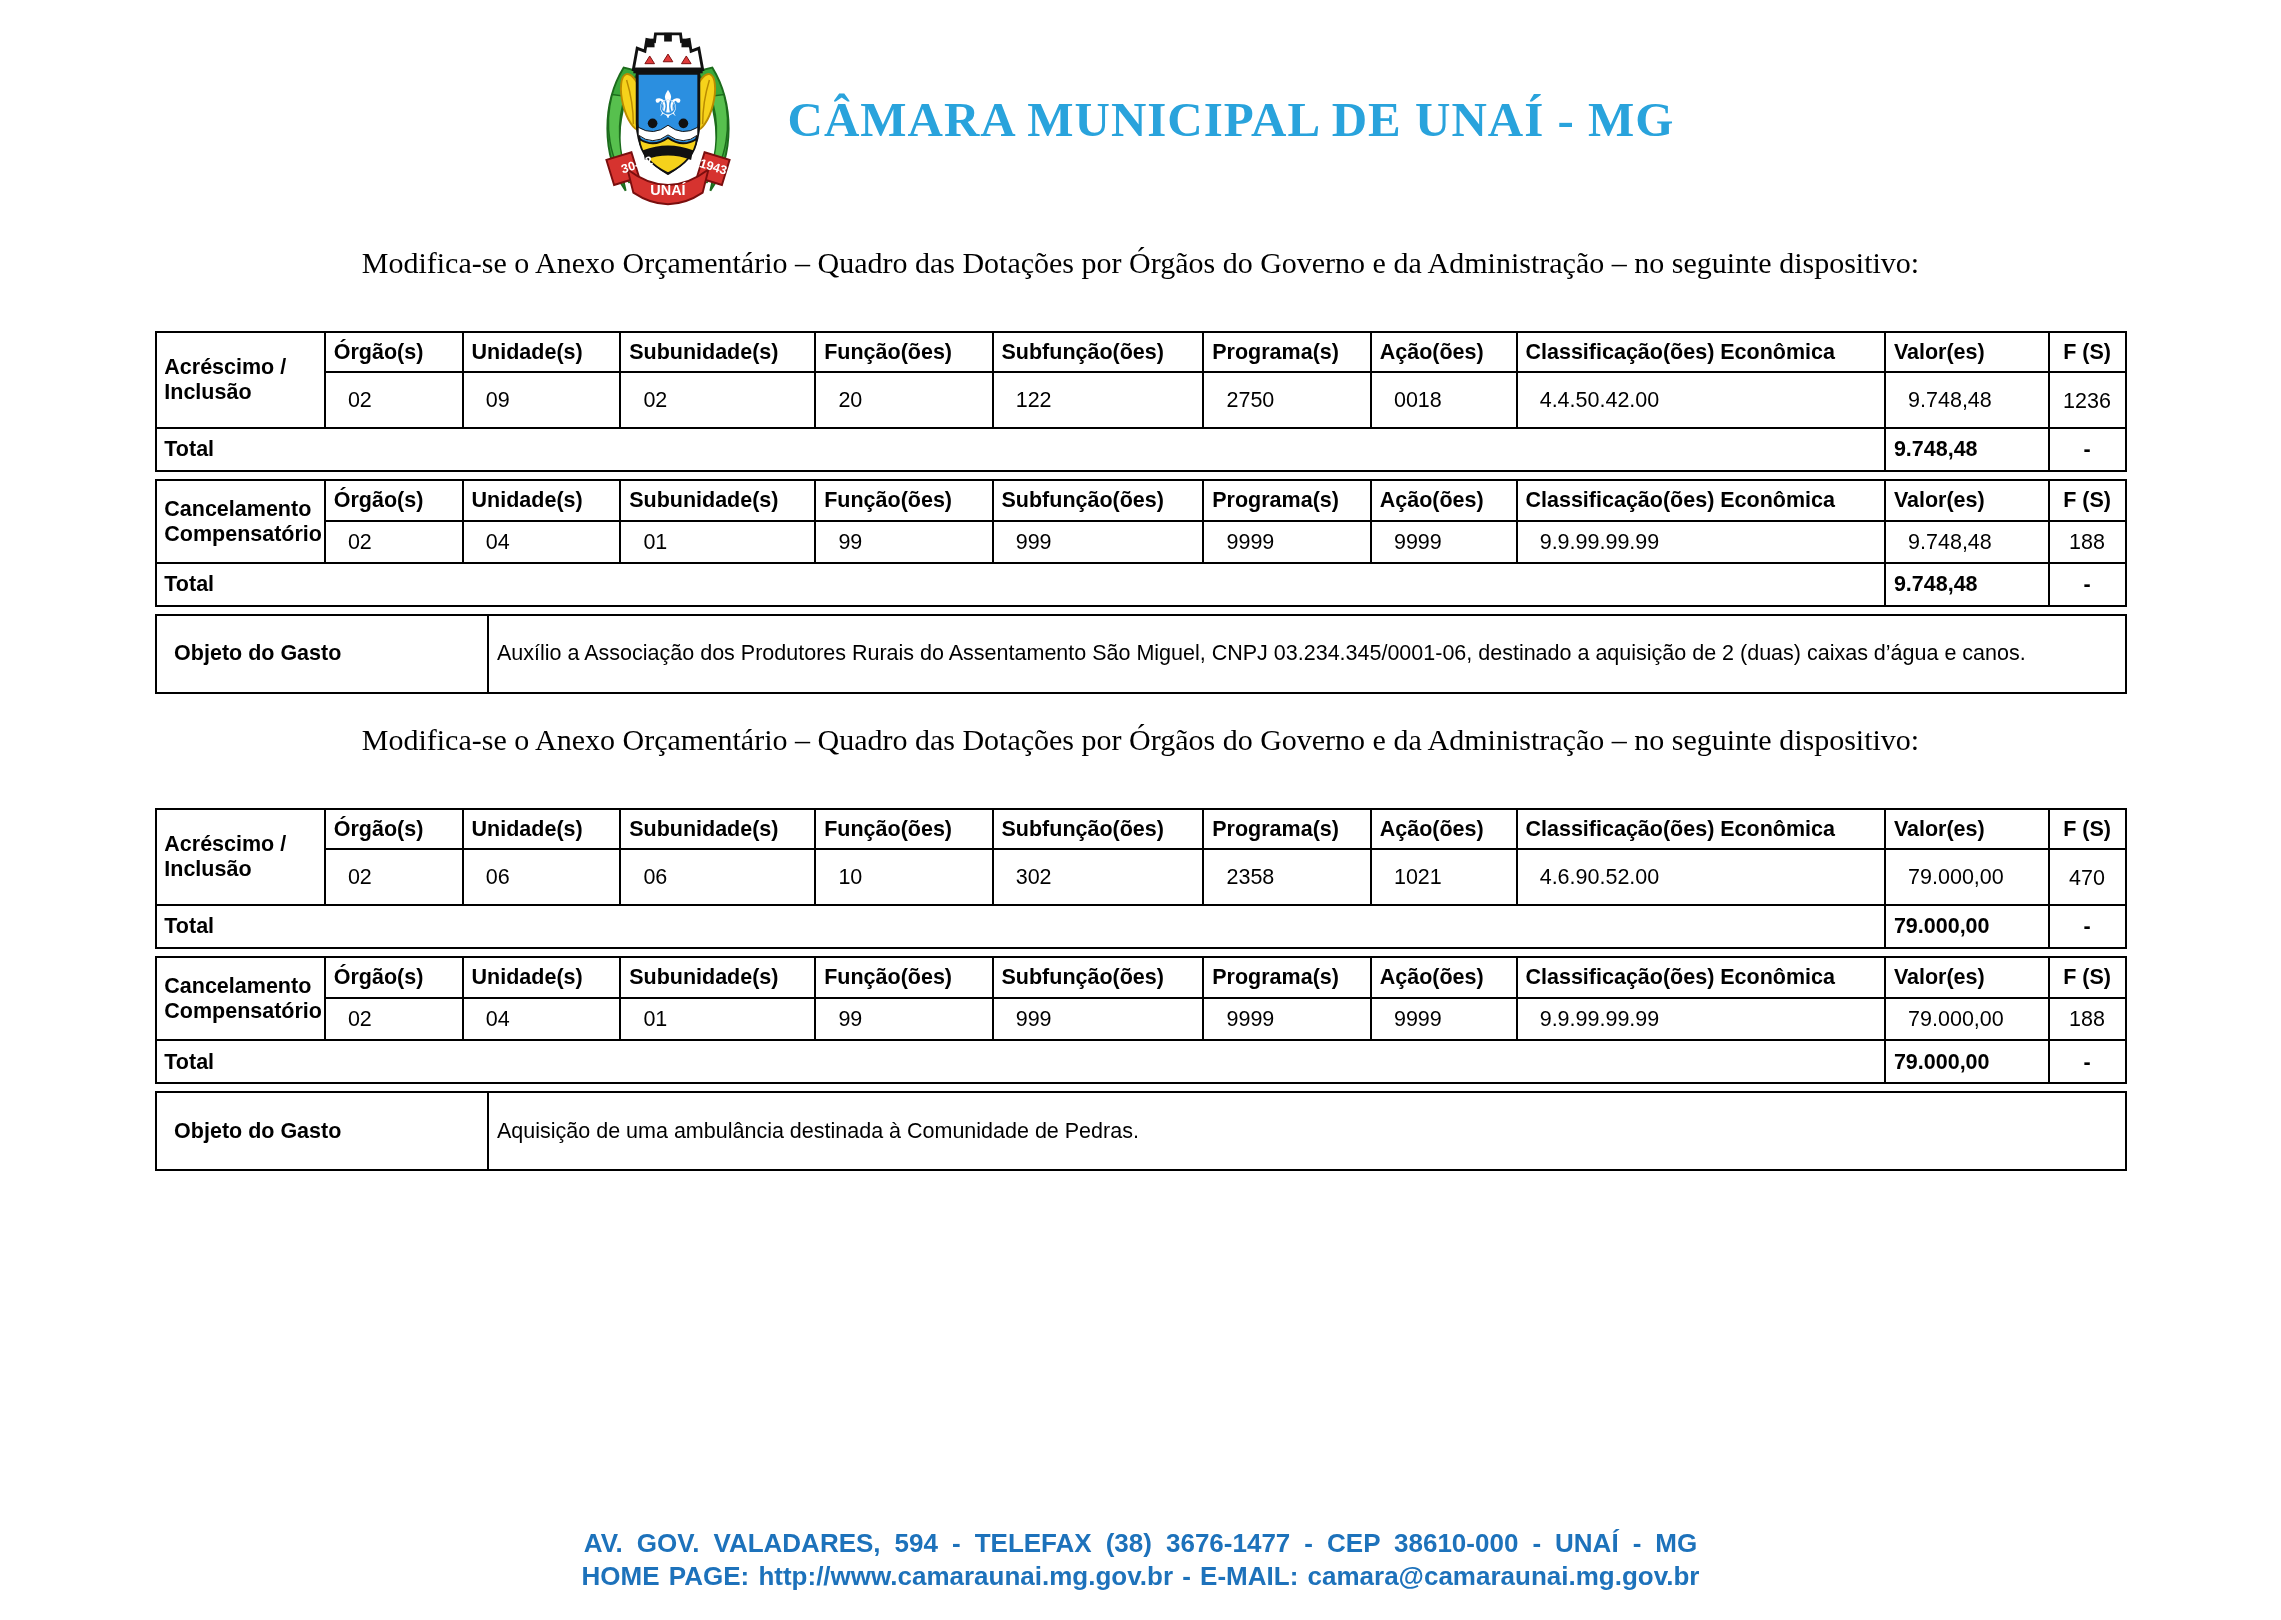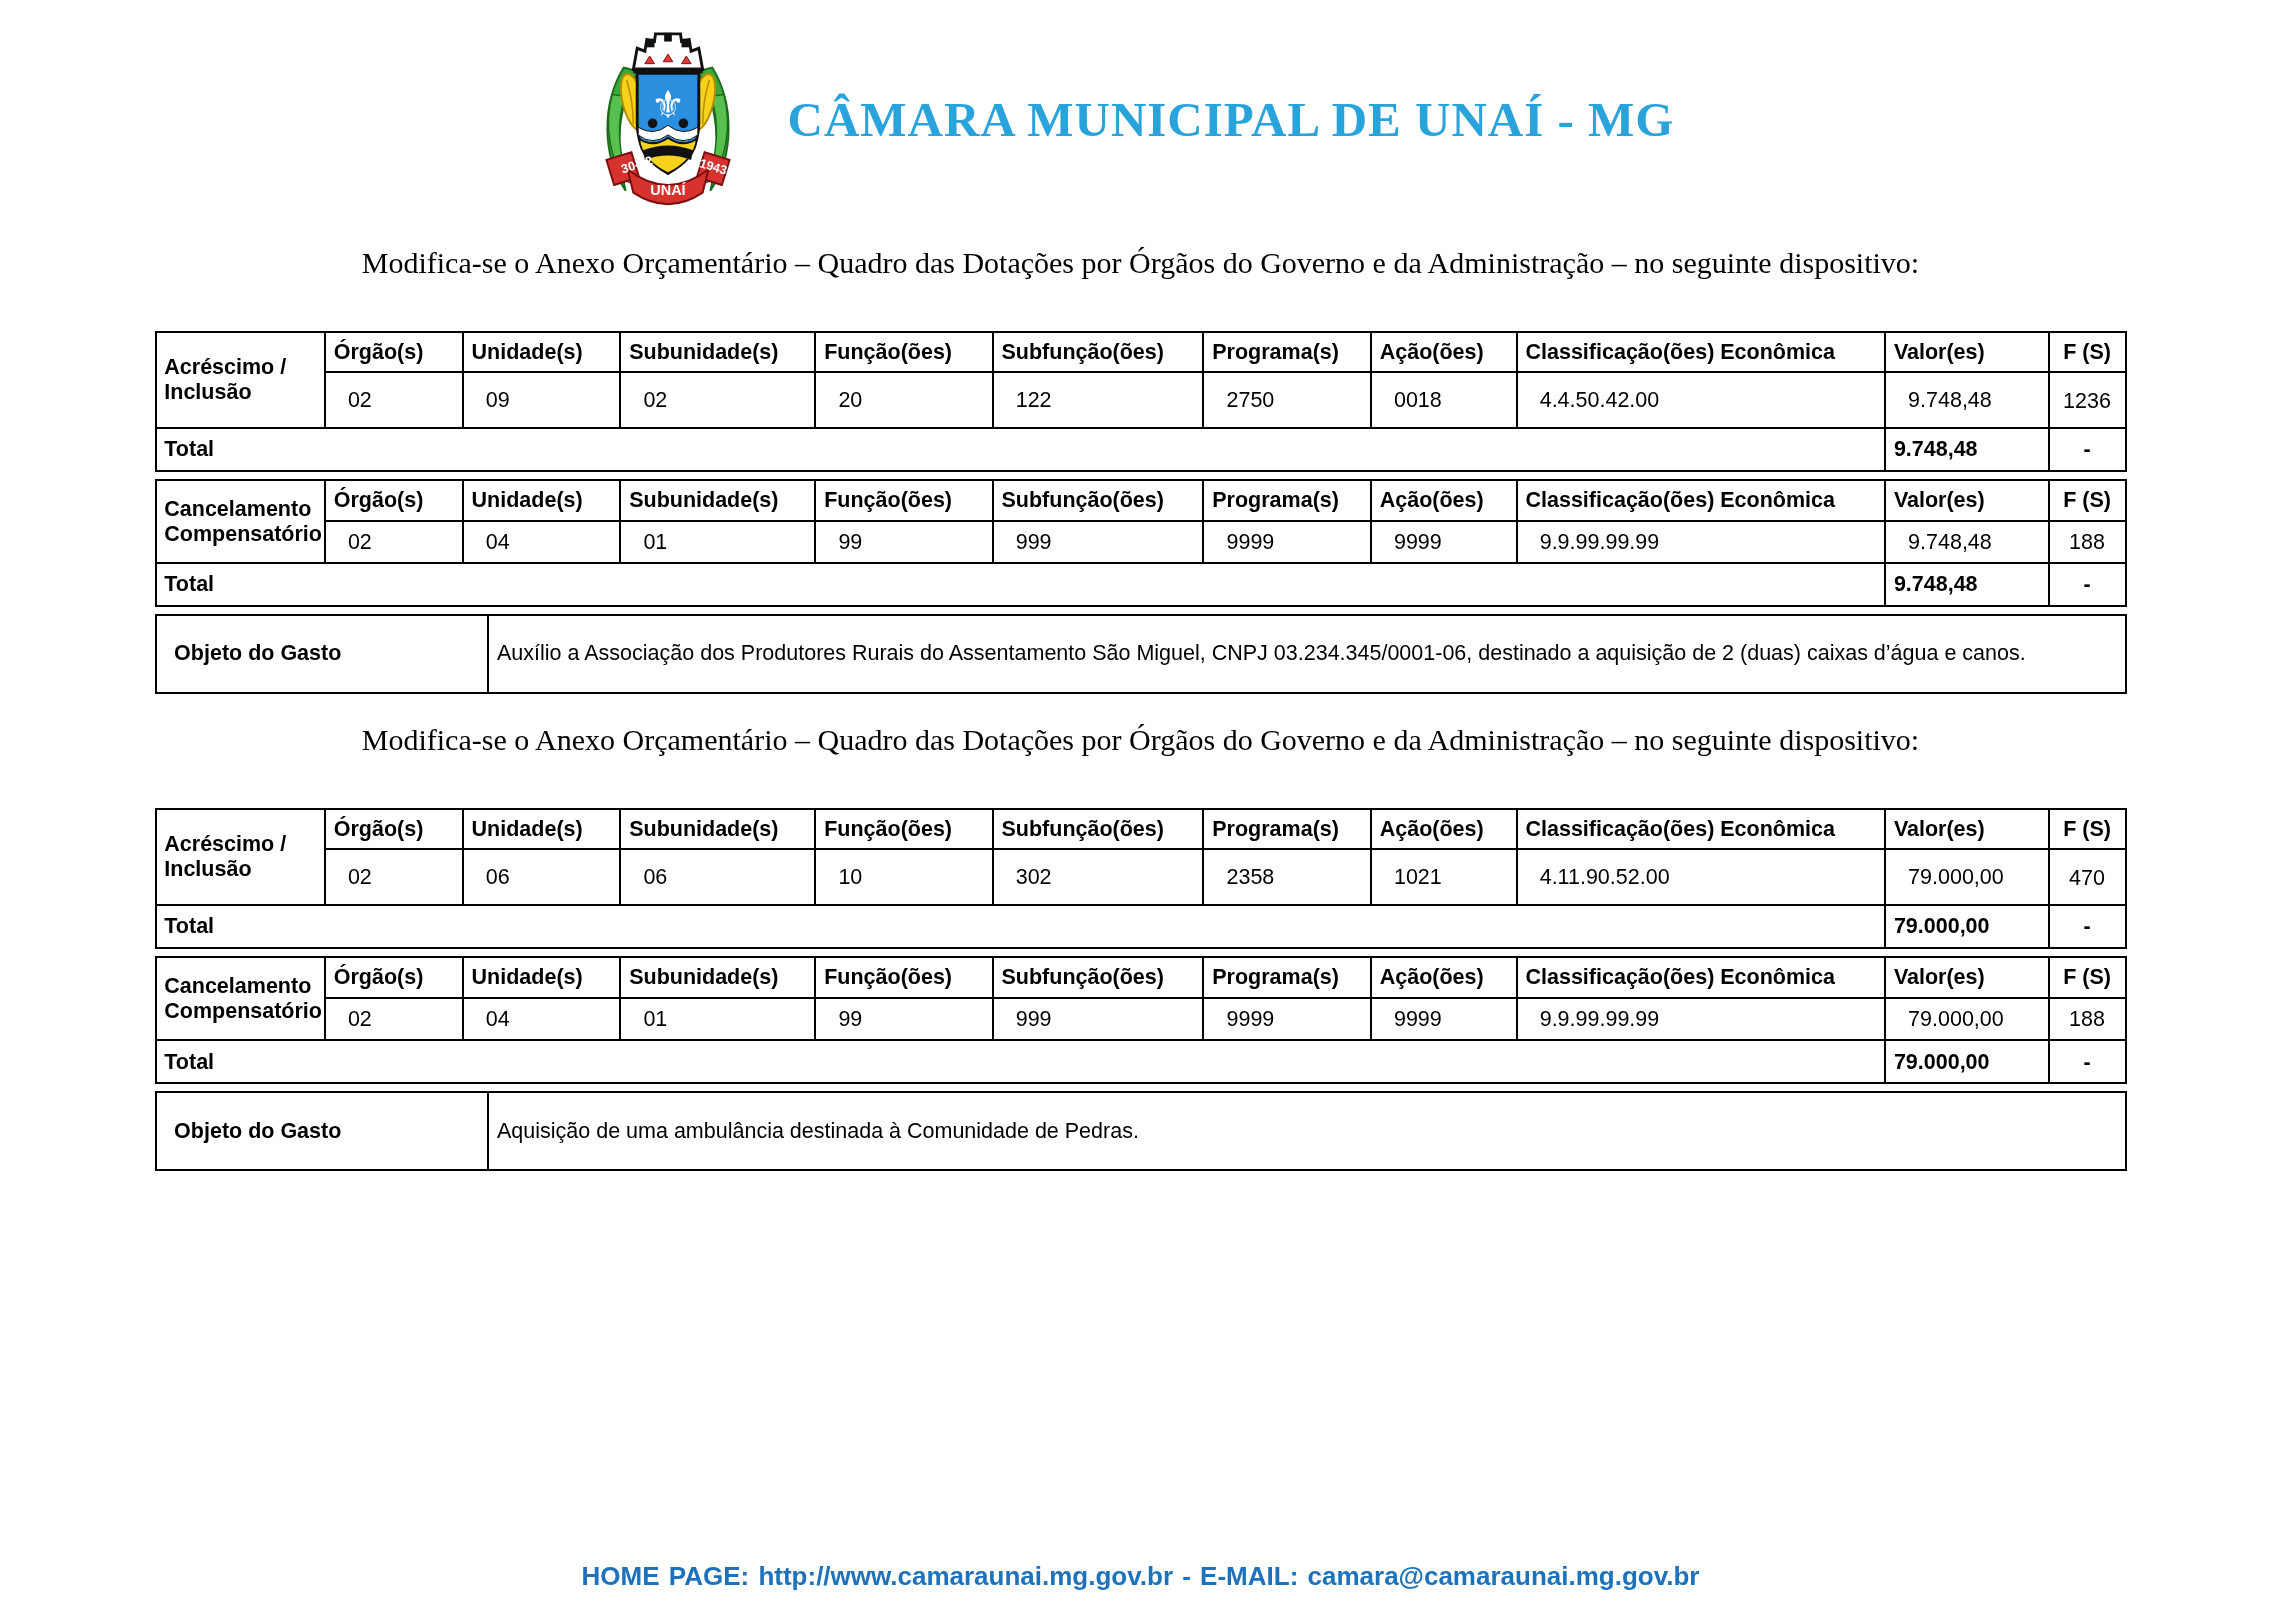--- a/index.html
+++ b/index.html
@@ -269,21 +269,21 @@
             <th class="fs-col">F (S)</th>
           </tr>
           <tr>
             <td class="val-cell">02</td>
             <td class="val-cell">06</td>
             <td class="val-cell">06</td>
             <td class="val-cell">10</td>
             <td class="val-cell">302</td>
             <td class="val-cell">2358</td>
             <td class="val-cell">1021</td>
-            <td class="val-cell">4.11.90.52.00</td>
+            <td class="val-cell">4.6.90.52.00</td>
             <td class="val-cell">79.000,00</td>
             <td class="val-cell fs-cell fs-raised">470</td>
           </tr>
           <tr class="total-row">
             <td colspan="9">Total</td>
             <td>79.000,00</td>
             <td class="fs-cell">-</td>
           </tr>
         </tbody>
       </table>
@@ -341,17 +341,18 @@
           <tr>
             <td class="objeto-label">Objeto do Gasto</td>
             <td class="objeto-text">Aquisição de uma ambulância destinada à Comunidade de Pedras.</td>
           </tr>
         </tbody>
       </table>
     </div>
   </section>
 
   <footer class="footer">
+    <div class="line1">AV. GOV. VALADARES, 594 - TELEFAX (38) 3676-1477 - CEP 38610-000 - UNAÍ - MG</div>
     <div class="line2">HOME PAGE: http://www.camaraunai.mg.gov.br - E-MAIL: camara@camaraunai.mg.gov.br</div>
   </footer>
 
 </div>
 
 
 </body></html>

